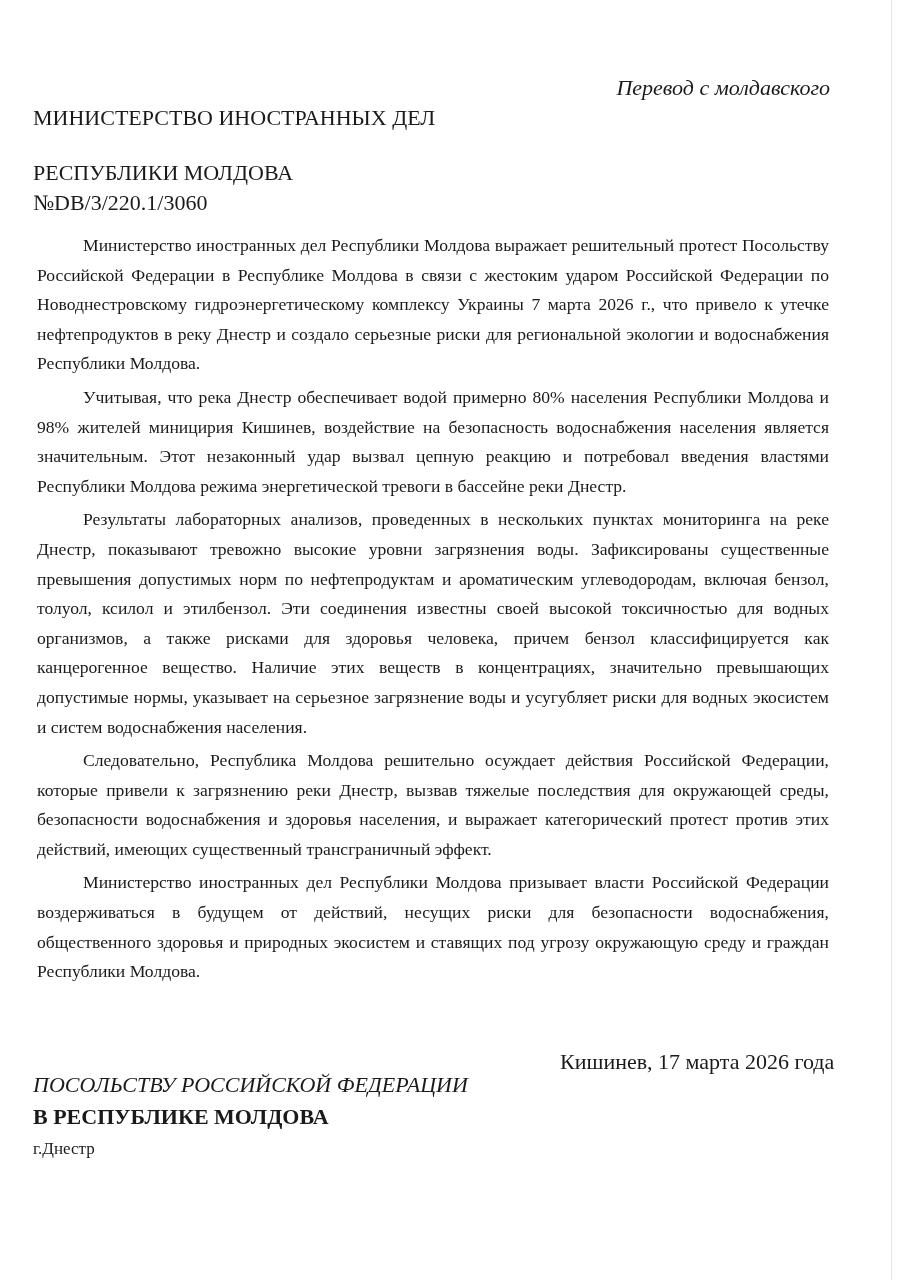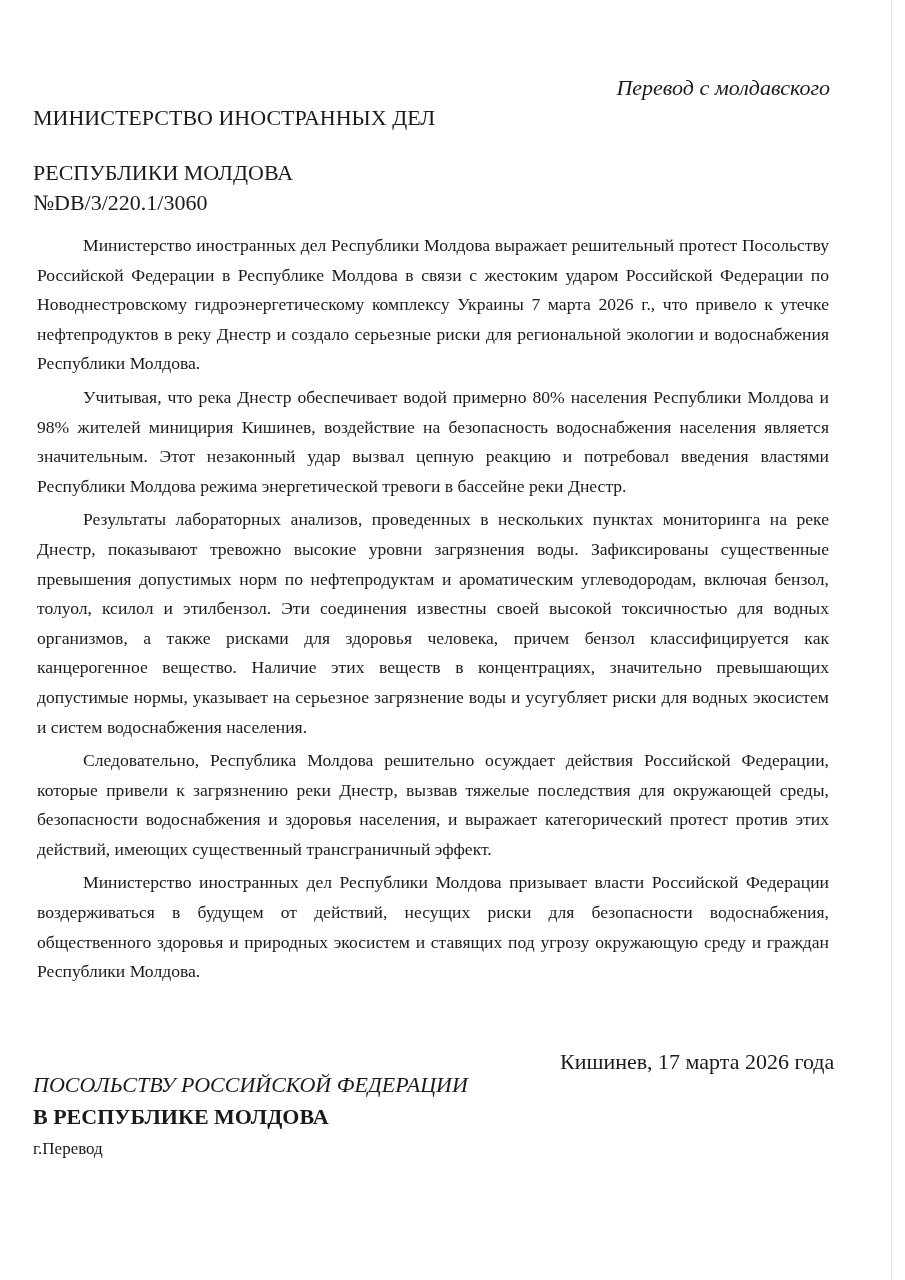--- a/index.html
+++ b/index.html
@@ -34,13 +34,13 @@
   <p>Учитывая, что река Днестр обеспечивает водой примерно 80% населения Республики Молдова и 98% жителей минициpия Кишинев, воздействие на безопасность водоснабжения населения является значительным. Этот незаконный удар вызвал цепную реакцию и потребовал введения властями Республики Молдова режима энергетической тревоги в бассейне реки Днестр.</p>
   <p>Результаты лабораторных анализов, проведенных в нескольких пунктах мониторинга на реке Днестр, показывают тревожно высокие уровни загрязнения воды. Зафиксированы существенные превышения допустимых норм по нефтепродуктам и ароматическим углеводородам, включая бензол, толуол, ксилол и этилбензол. Эти соединения известны своей высокой токсичностью для водных организмов, а также рисками для здоровья человека, причем бензол классифицируется как канцерогенное вещество. Наличие этих веществ в концентрациях, значительно превышающих допустимые нормы, указывает на серьезное загрязнение воды и усугубляет риски для водных экосистем и систем водоснабжения населения.</p>
   <p>Следовательно, Республика Молдова решительно осуждает действия Российской Федерации, которые привели к загрязнению реки Днестр, вызвав тяжелые последствия для окружающей среды, безопасности водоснабжения и здоровья населения, и выражает категорический протест против этих действий, имеющих существенный трансграничный эффект.</p>
   <p>Министерство иностранных дел Республики Молдова призывает власти Российской Федерации воздерживаться в будущем от действий, несущих риски для безопасности водоснабжения, общественного здоровья и природных экосистем и ставящих под угрозу окружающую среду и граждан Республики Молдова.</p>
 </div>
 
 <div class="abs place-date">Кишинев, 17 марта 2026 года</div>
 
 <div class="abs addr1">ПОСОЛЬСТВУ РОССИЙСКОЙ ФЕДЕРАЦИИ</div>
 <div class="abs addr2">В РЕСПУБЛИКЕ МОЛДОВА</div>
-<div class="abs addr3">г.Перевод</div>
+<div class="abs addr3">г.Днестр</div>
 
 </body></html>

